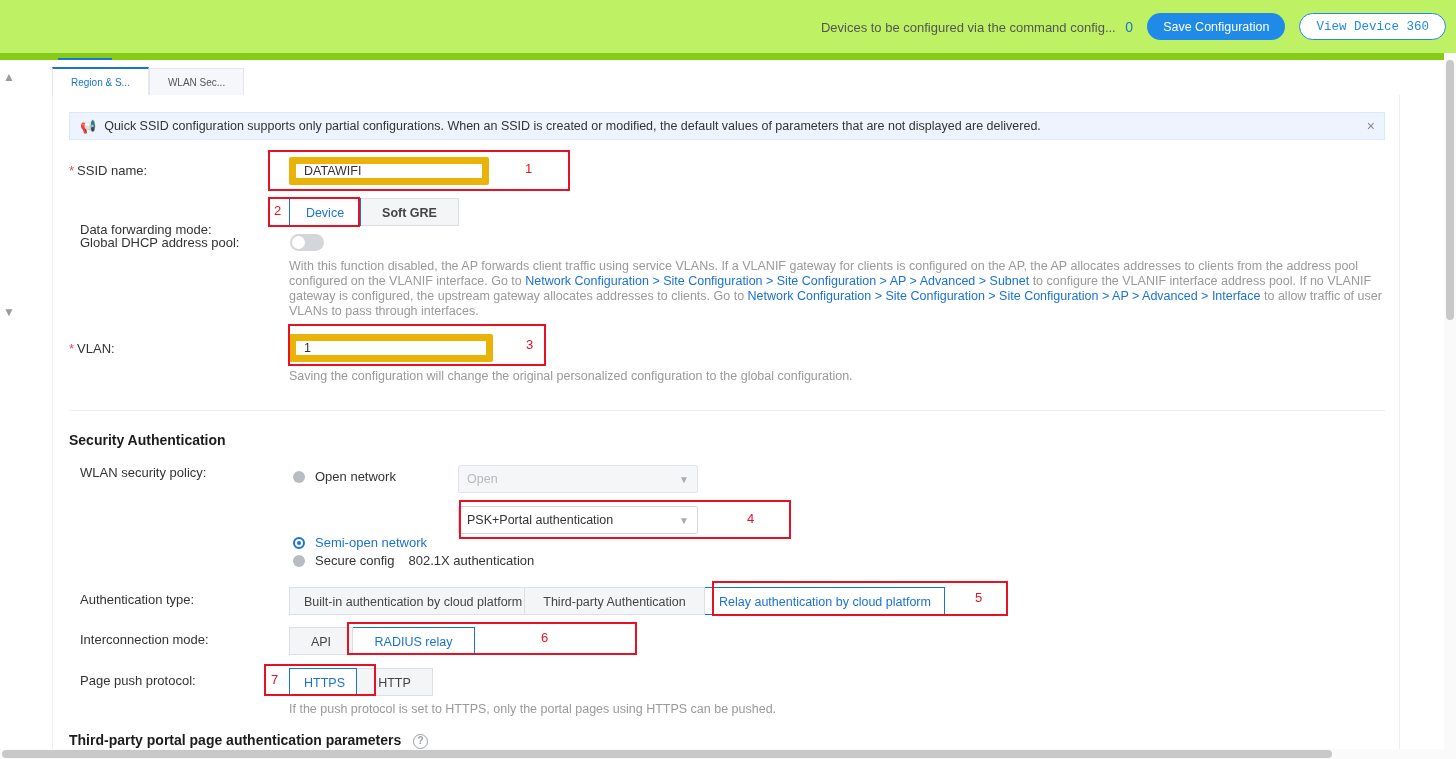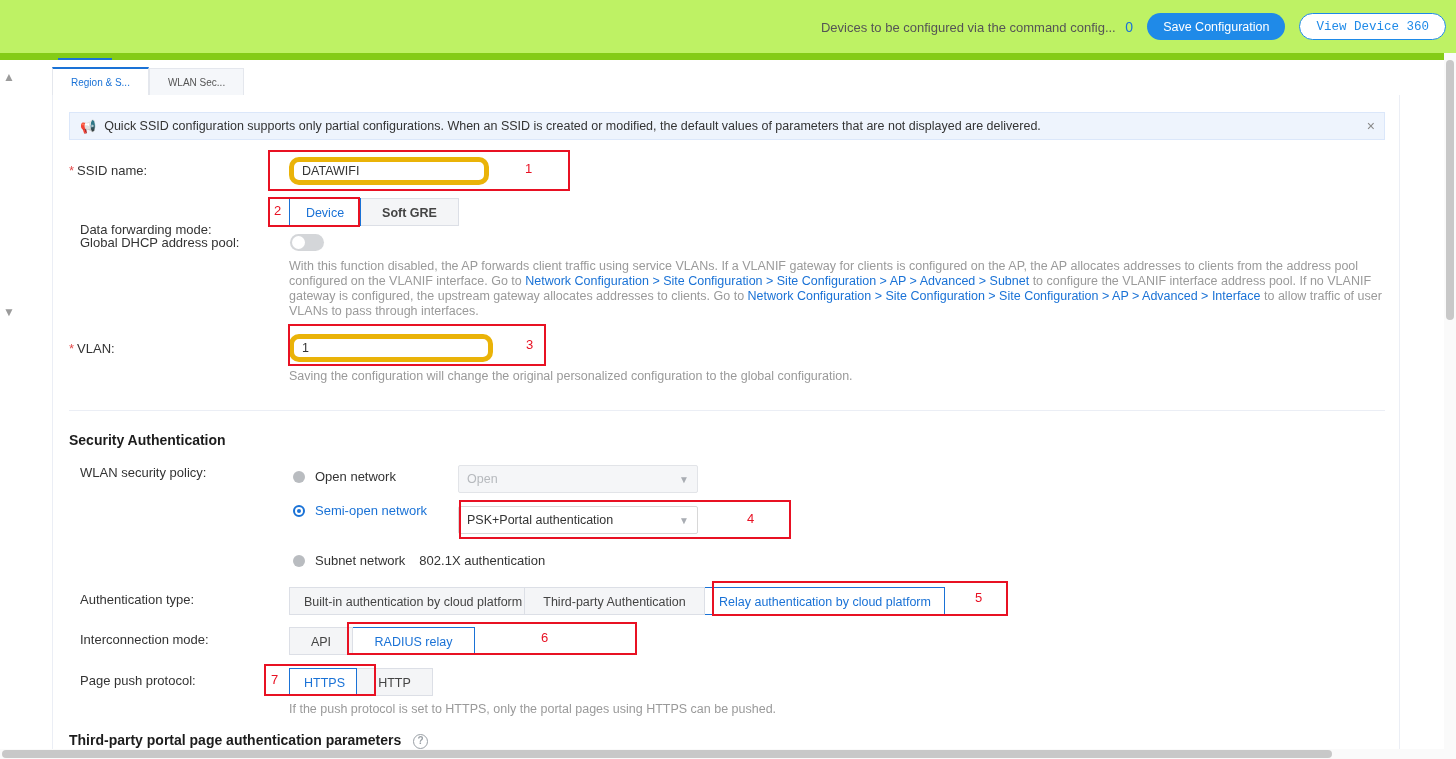--- a/index.html
+++ b/index.html
@@ -161,22 +161,22 @@
   }
   .req-star {
     color: #e24c4c;
     margin-right: 3px;
   }
 
   .text-input {
     position: absolute;
     box-sizing: border-box;
     height: 28px;
-    border: 5px solid #eab308;
-    border-radius: 10px;
+    border: 7px solid #eab308;
+    border-radius: 2px;
     padding: 0 8px;
     font-size: 12.5px;
     color: #333333;
     font-family: "Liberation Sans", sans-serif;
     background: #ffffff;
   }
 
   
   .seg {
     position: absolute;
@@ -427,32 +427,32 @@
 
     <div class="radio-item" style="left:240px; top:374px;">
       <span class="radio-dot"></span>
       <span class="radio-label">Open network</span>
     </div>
     <div class="select disabled" style="left:405px; top:370px; width:240px;">
       <span>Open</span>
       <span class="caret">▼</span>
     </div>
 
-    <div class="radio-item" style="left:240px; top:408px;text-align:right;">
+    <div class="radio-item" style="left:240px; top:440px;text-align:right;">
       <span class="radio-dot on"></span>
       <span class="radio-label blue">Semi-open network</span>
     </div>
     <div class="select" style="left:405px; top:411px; width:240px;">
       <span>PSK+Portal authentication</span>
       <span class="caret">▼</span>
     </div>
 
     <div class="radio-item" style="left:240px; top:458px;">
       <span class="radio-dot"></span>
-      <span class="radio-label">Subnet network</span>
+      <span class="radio-label">Secure config</span>
       <span class="radio-label" style="margin-left:14px;">802.1X authentication</span>
     </div>
 
     <div class="row-label" style="left:27px; top:497px;">Authentication type:</div>
     <div class="seg" style="left:236px; top:492px;">
       <div style="width:236px;">Built-in authentication by cloud platform</div>
       <div style="width:180px;">Third-party Authentication</div>
       <div class="sel" style="width:240px;">Relay authentication by cloud platform</div>
     </div>
 

